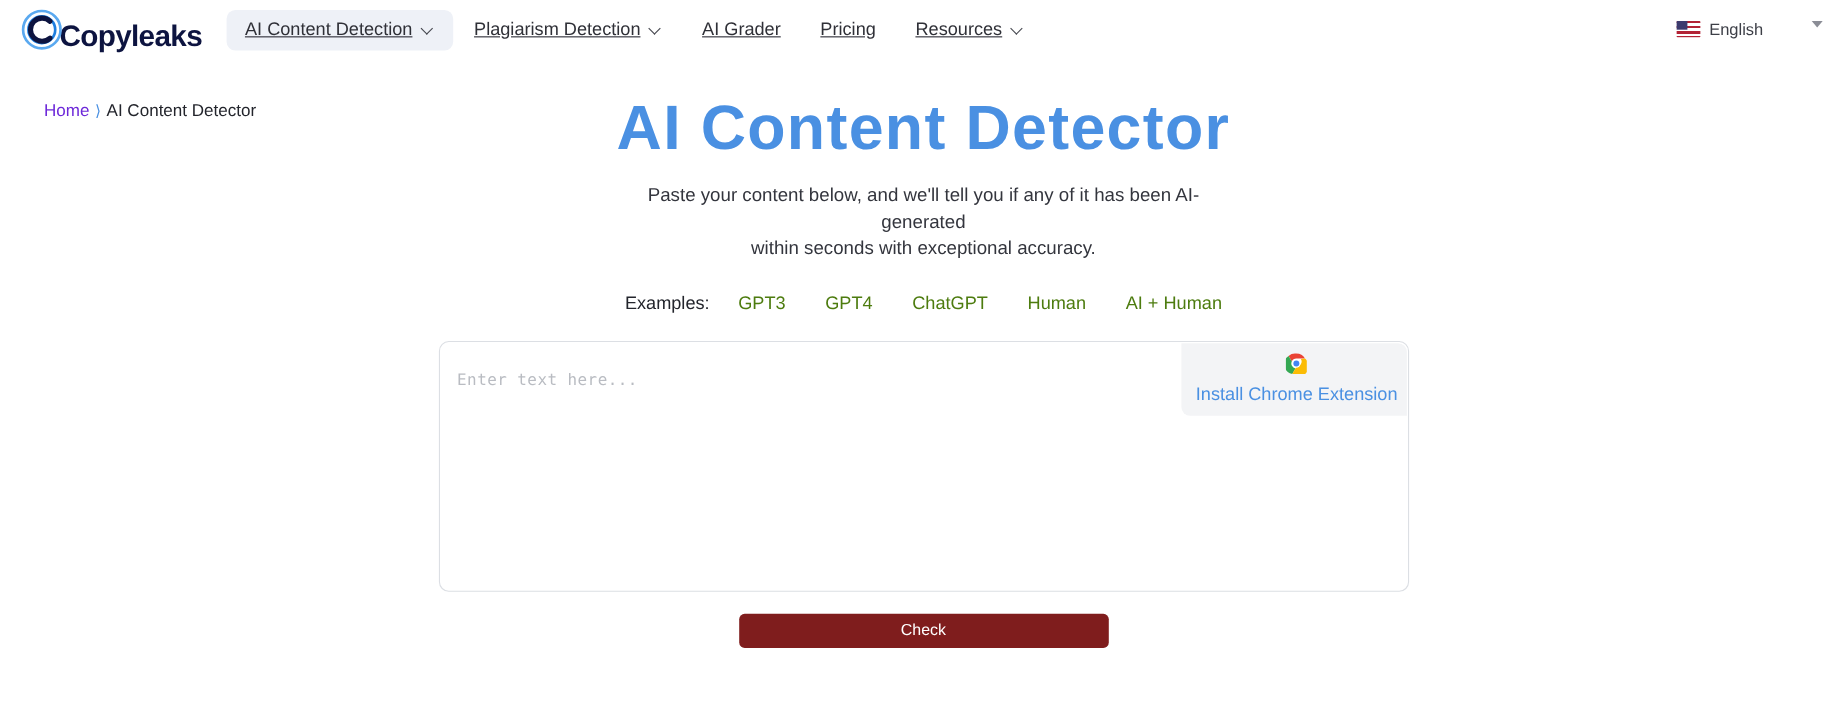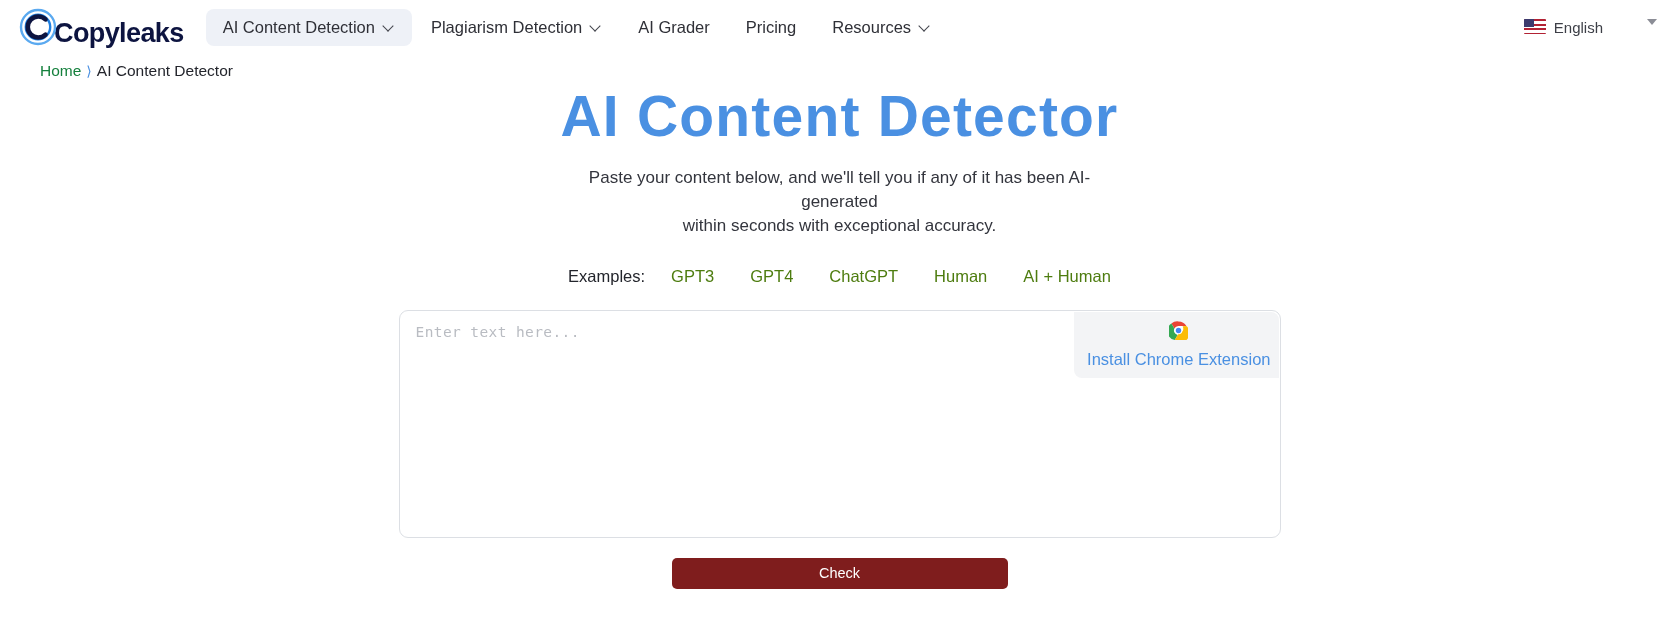--- a/index.html
+++ b/index.html
@@ -46,20 +46,21 @@
     font-weight: bold;
     letter-spacing: -0.6px;
     color: #0d1440;
     line-height: 1;
     padding-left: 2px;
   }
 
   .nav {
     display: flex;
     gap: 2px;
+    text-decoration: underline;
   }
   .nav-item {
     display: flex;
     align-items: center;
     gap: 9px;
     font-size: 16.5px;
     color: #2f3037;
     padding: 9px 17px;
     border-radius: 8px;
     cursor: pointer;
@@ -135,22 +136,23 @@
   .breadcrumb {
     position: absolute;
     left: 40px;
     top: 62px;
     font-size: 15.5px;
     display: flex;
     align-items: baseline;
     gap: 5px;
   }
   .crumb-link {
-    color: #15803d;
-    cursor: pointer;
+    color: #6d28d9;
+    cursor: pointer;
+    margin-top: 30px;
   }
   .crumb-sep {
     color: #4a90e2;
     font-size: 14px;
   }
   .crumb-current {
     color: #23252c;
   }
 
   
@@ -204,21 +206,21 @@
     border: 1px solid #dcdfe4;
     border-radius: 9px;
     background: #ffffff;
     position: relative;
     box-sizing: border-box;
     text-align: left;
   }
   .editor-placeholder {
     position: absolute;
     left: 16px;
-    top: 13px;
+    top: 27px;
     font-family: "DejaVu Sans Mono", monospace;
     font-size: 14.5px;
     color: #b9bcc2;
     letter-spacing: 0.4px;
     pointer-events: none;
   }
   .editor-area {
     position: absolute;
     inset: 0;
     background: transparent;

